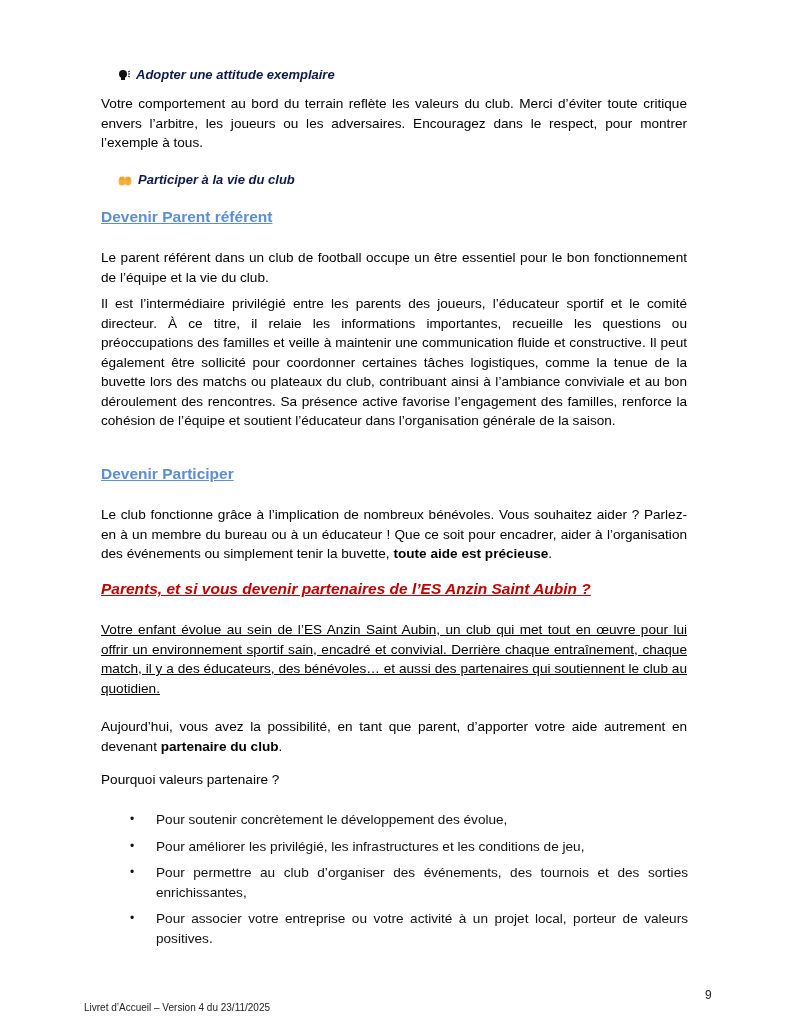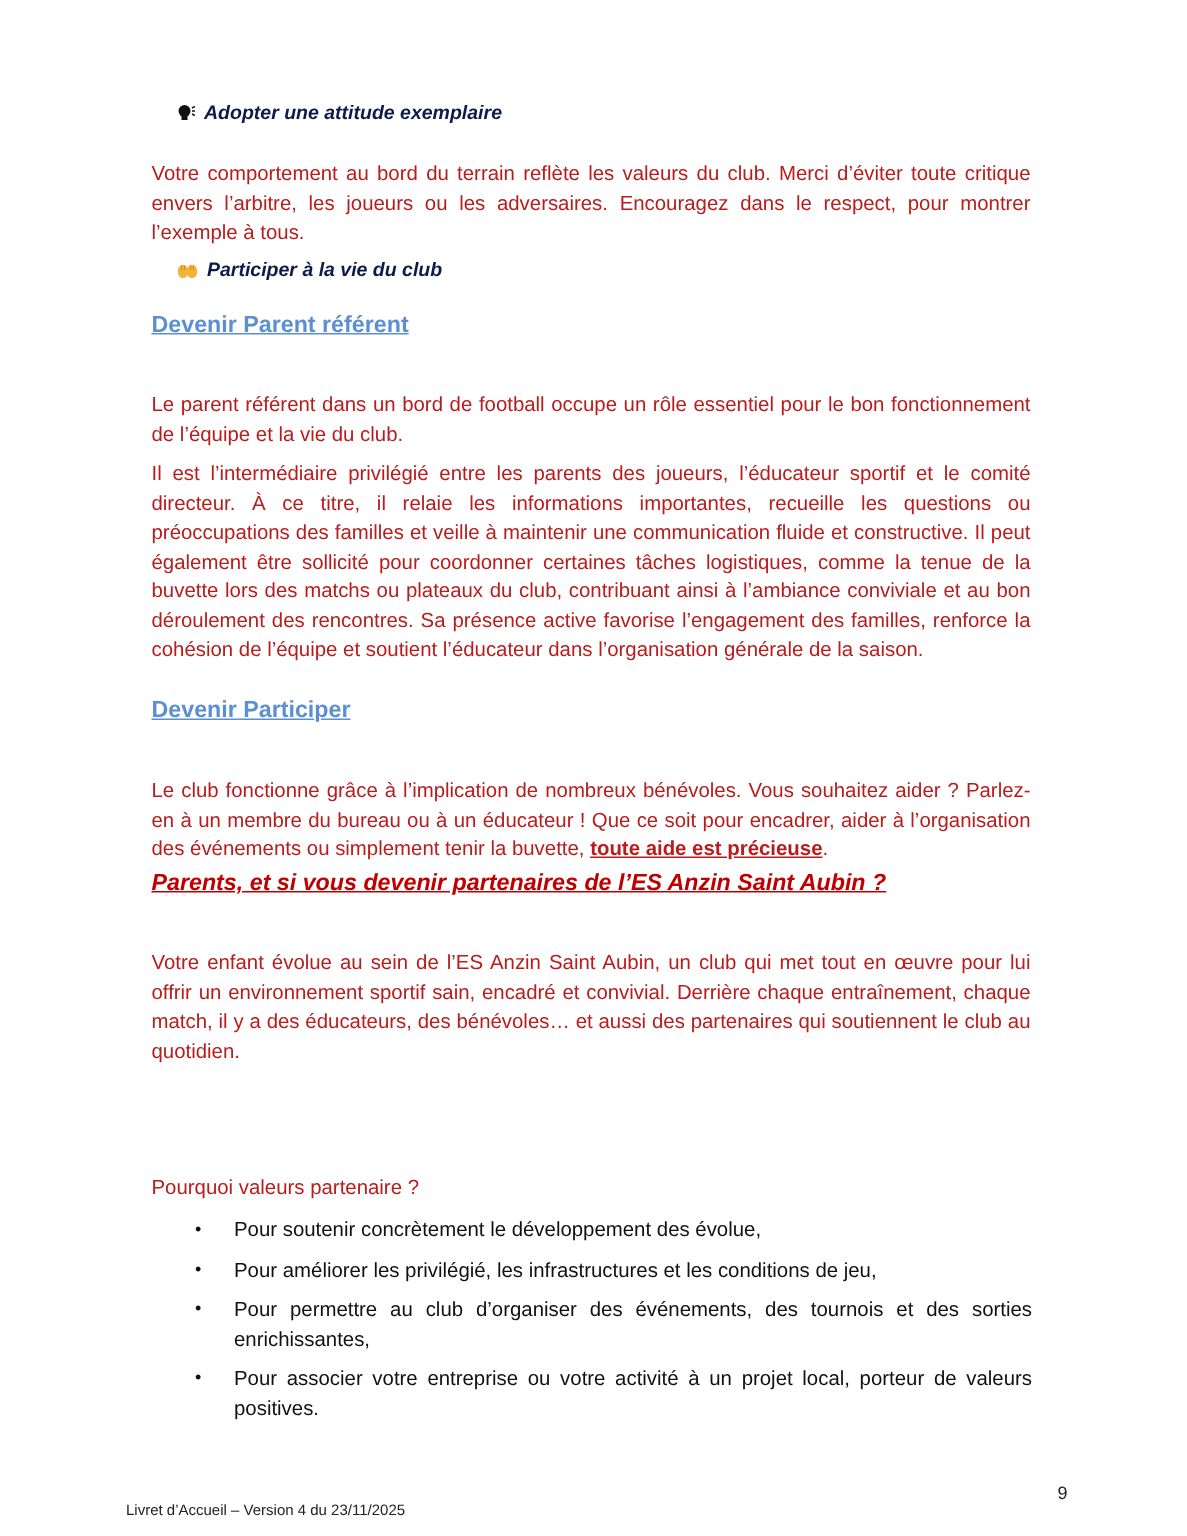--- a/index.html
+++ b/index.html
@@ -1,35 +1,35 @@
 <!DOCTYPE html>
 <html><head>
 <meta charset="utf-8">
 <style>
   html, body { margin: 0; padding: 0; background: #ffffff; }
   body { width: 791px; height: 1024px; position: relative; overflow: hidden;
          font-family: "Liberation Sans", sans-serif; color: #000; }
   .page { position: absolute; left: 0; top: 0; width: 707px; height: 1024px; }
   .text { position: absolute; left: 101px; width: 586px; font-size: 13.6px; line-height: 19.5px;
-          text-align: justify; color: #b91c1c; margin-top: 12px; }
+          text-align: justify; color: #000000; }
   .subhead { position: absolute; left: 118px; font-size: 13px; font-weight: bold; font-style: italic;
              color: #0d1b4a; display: flex; align-items: center; gap: 6px; }
   .h-blue { position: absolute; left: 101px; font-size: 15.5px; font-weight: bold; 
             color: #5b8fd0; text-decoration: underline; }
   .h-red { position: absolute; left: 101px; font-size: 15.5px; font-weight: bold; font-style: italic;
            color: #c00000; text-decoration: underline; }
   .bullets { position: absolute; left: 128px; width: 560px; margin: 0; padding: 0; list-style: none; }
   .bullets li { position: relative; padding-left: 28px; font-size: 13.6px; line-height: 19.5px;
                 text-align: justify; color: #111; margin-bottom: 7px; }
   .bullets li .dot { position: absolute; left: 2px; top: 0; font-size: 12px; }
   .footer { position: absolute; left: 84px; top: 1002px; font-size: 10px; color: #222; }
   .pagenum { position: absolute; left: 705px; top: 988px; font-size: 12px; color: #222; }
   .icon-speak { display: inline-block; width: 12px; height: 12px; }
   .icon-hands { display: inline-block; width: 14px; height: 12px; }
-  b { font-weight: bold; text-decoration: underline; }
+  b { font-weight: bold; }
 </style>
 </head>
 <body>
 
 <div class="page">
 
   <div class="subhead" style="top:67px;">
     <svg class="icon-speak" viewBox="0 0 12 12">
       <circle cx="5" cy="5" r="4" fill="#111"></circle>
       <rect x="3" y="7" width="4" height="4" fill="#111"></rect>
@@ -49,32 +49,33 @@
       <line x1="3" y1="3" x2="3" y2="6" stroke="#d8931c" stroke-width="0.8"></line>
       <line x1="5" y1="3" x2="5" y2="6" stroke="#d8931c" stroke-width="0.8"></line>
       <line x1="9" y1="3" x2="9" y2="6" stroke="#d8931c" stroke-width="0.8"></line>
       <line x1="11" y1="3" x2="11" y2="6" stroke="#d8931c" stroke-width="0.8"></line>
     </svg>
     <span>Participer à la vie du club</span>
   </div>
 
   <div class="h-blue" style="top:208px;">Devenir Parent référent</div>
 
-  <div class="text" style="top:248px;">Le parent référent dans un bord de football occupe un rôle essentiel pour le bon fonctionnement de l’équipe et la vie du club.</div>
+  <div class="text" style="top:248px;">Le parent référent dans un club de football occupe un être essentiel pour le bon fonctionnement de l’équipe et la vie du club.</div>
 
   <div class="text" style="top:294px;">Il est l’intermédiaire privilégié entre les parents des joueurs, l’éducateur sportif et le comité directeur. À ce titre, il relaie les informations importantes, recueille les questions ou préoccupations des familles et veille à maintenir une communication fluide et constructive. Il peut également être sollicité pour coordonner certaines tâches logistiques, comme la tenue de la buvette lors des matchs ou plateaux du club, contribuant ainsi à l’ambiance conviviale et au bon déroulement des rencontres. Sa présence active favorise l’engagement des familles, renforce la cohésion de l’équipe et soutient l’éducateur dans l’organisation générale de la saison.</div>
 
   <div class="h-blue" style="top:465px;">Devenir Participer</div>
 
   <div class="text" style="top:505px;"><span>Le club fonctionne grâce à l’implication de nombreux bénévoles. Vous souhaitez aider ? Parlez-en à un membre du bureau ou à un éducateur ! Que ce soit pour encadrer, aider à l’organisation des événements ou simplement tenir la buvette, </span><b>toute aide est précieuse</b><span>.</span></div>
 
   <div class="h-red" style="top:580px;">Parents, et si vous devenir partenaires de l’ES Anzin Saint Aubin ?</div>
 
-  <div class="text" style="top:620px;">Votre enfant évolue au sein de l’ES Anzin Saint Aubin, un club qui met tout en œuvre pour lui offrir un environnement sportif sain, encadré et convivial. Derrière chaque entraînement, chaque match, il y a des éducateurs, des bénévoles… et aussi des partenaires qui soutiennent le club au quotidien.</div>
+  <div class="text" style="top:620px;text-decoration:underline;">Votre enfant évolue au sein de l’ES Anzin Saint Aubin, un club qui met tout en œuvre pour lui offrir un environnement sportif sain, encadré et convivial. Derrière chaque entraînement, chaque match, il y a des éducateurs, des bénévoles… et aussi des partenaires qui soutiennent le club au quotidien.</div>
 
+  <div class="text" style="top:717px;"><span>Aujourd’hui, vous avez la possibilité, en tant que parent, d’apporter votre aide autrement en devenant </span><b>partenaire du club</b><span>.</span></div>
 
   <div class="text" style="top:770px;">Pourquoi valeurs partenaire ?</div>
 
   <ul class="bullets" style="top:810px;">
     <li><span class="dot">•</span><span>Pour soutenir concrètement le développement des évolue,</span></li>
     <li><span class="dot">•</span><span>Pour améliorer les privilégié, les infrastructures et les conditions de jeu,</span></li>
     <li><span class="dot">•</span><span>Pour permettre au club d’organiser des événements, des tournois et des sorties enrichissantes,</span></li>
     <li><span class="dot">•</span><span>Pour associer votre entreprise ou votre activité à un projet local, porteur de valeurs positives.</span></li>
   </ul>
 

